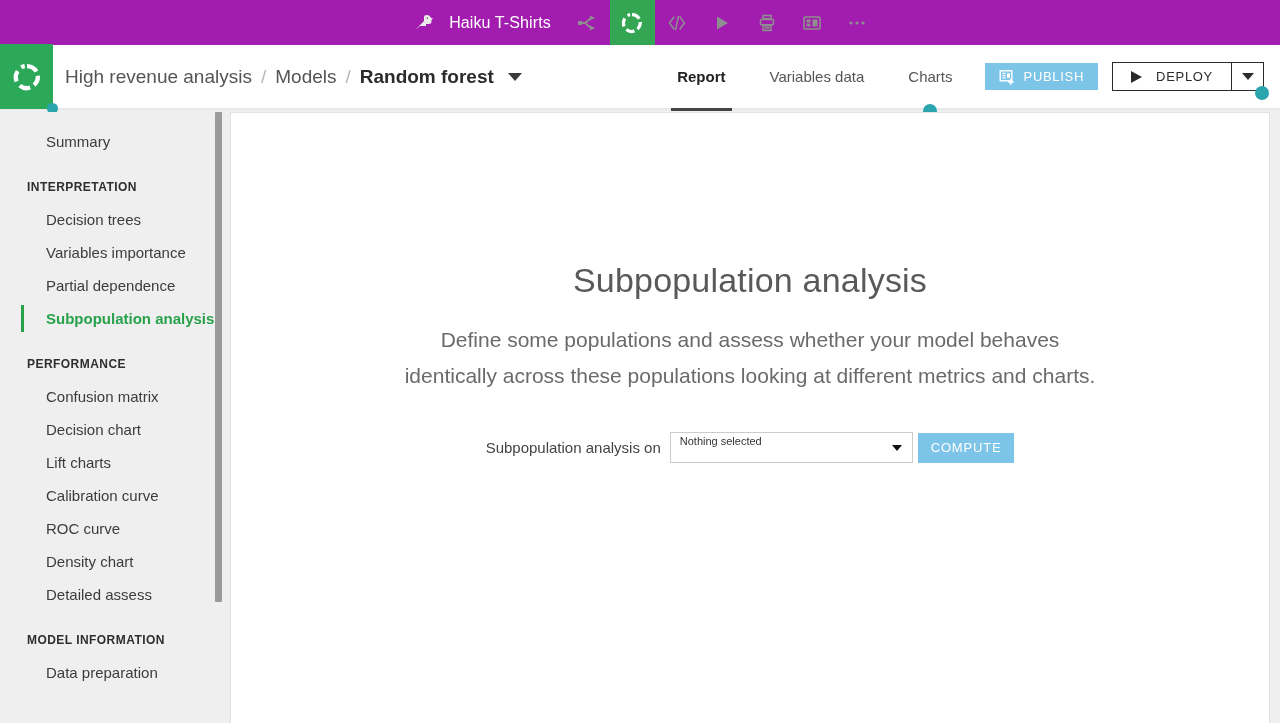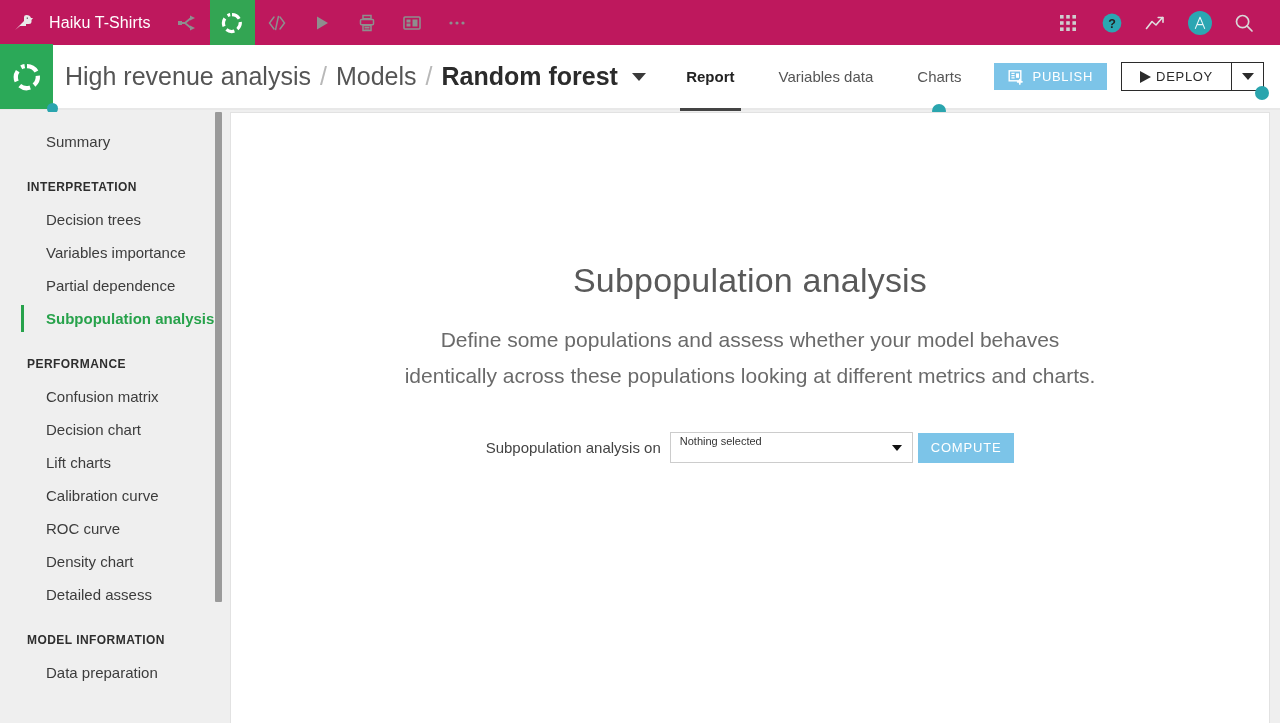--- a/index.html
+++ b/index.html
@@ -8,22 +8,22 @@
     width: 1280px; height: 723px;
     font-family: "Liberation Sans", "DejaVu Sans", sans-serif;
     background: #efefef;
     overflow: hidden;
   }
 
   
   .topbar {
     position: absolute; left: 0; top: 0;
     width: 1280px; height: 45px;
-    background: #be185d;
-    display: flex; align-items: center;
+    background: #a21caf;
+    display: flex; align-items: center; flex-direction: column;
   }
   .topbar-left { display: flex; align-items: center; height: 45px; }
   .bird-logo {
     width: 45px; height: 45px;
     display: flex; align-items: center; justify-content: center;
   }
   .project-name {
     color: #ffffff; font-size: 16px; font-weight: 400;
     padding: 0 14px 0 4px; white-space: nowrap; letter-spacing: .1px;
   }
@@ -58,21 +58,21 @@
     display: flex; align-items: center; justify-content: center;
     flex: 0 0 auto;
   }
   .corner-dot {
     position: absolute; right: -5px; bottom: -5px;
     width: 11px; height: 11px; border-radius: 50%;
     background: #2aa5ae;
   }
   .breadcrumb {
     display: flex; align-items: center;
-    padding-left: 12px; font-size: 25px; color: #444; white-space: nowrap;
+    padding-left: 12px; font-size: 19px; color: #444; white-space: nowrap;
   }
   .bc-link { color: #555; text-decoration: none; cursor: pointer; }
   .bc-sep { color: #b8b8b8; padding: 0 9px; }
   .bc-current { color: #2b2b2b; font-weight: bold; }
   .bc-caret {
     margin-left: 14px; width: 0; height: 0;
     border-left: 7px solid transparent; border-right: 7px solid transparent;
     border-top: 8px solid #3a3a3a; cursor: pointer;
   }
   .subbar-spacer { flex: 1 1 auto; }
@@ -101,21 +101,21 @@
     border: none; cursor: pointer;
     margin-left: 10px;
   }
   .deploy-group {
     position: relative;
     display: flex; align-items: stretch;
     height: 29px; margin-left: 14px; margin-right: 16px;
     border: 1px solid #2b2b2b; background: #ffffff;
   }
   .btn-deploy {
-    display: flex; align-items: center; gap: 5px;
+    display: flex; align-items: center; gap: 14px;
     padding: 0 18px; font-size: 13px; color: #2b2b2b;
     letter-spacing: .7px; background: none; border: none; cursor: pointer;
   }
   .deploy-caret {
     width: 32px; border-left: 1px solid #2b2b2b;
     display: flex; align-items: center; justify-content: center;
     cursor: pointer;
   }
   .caret-dn {
     width: 0; height: 0;

